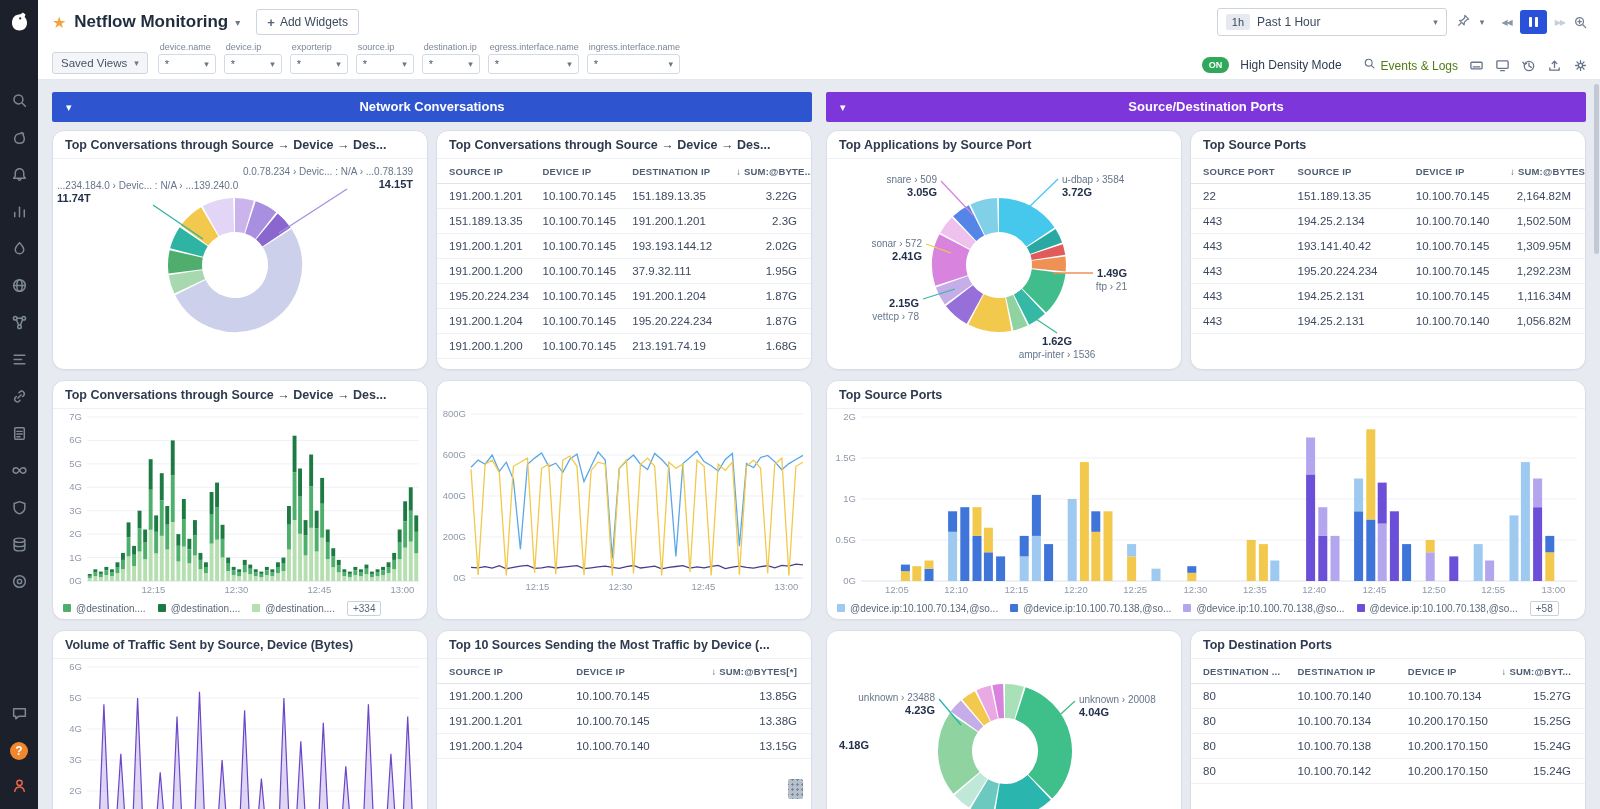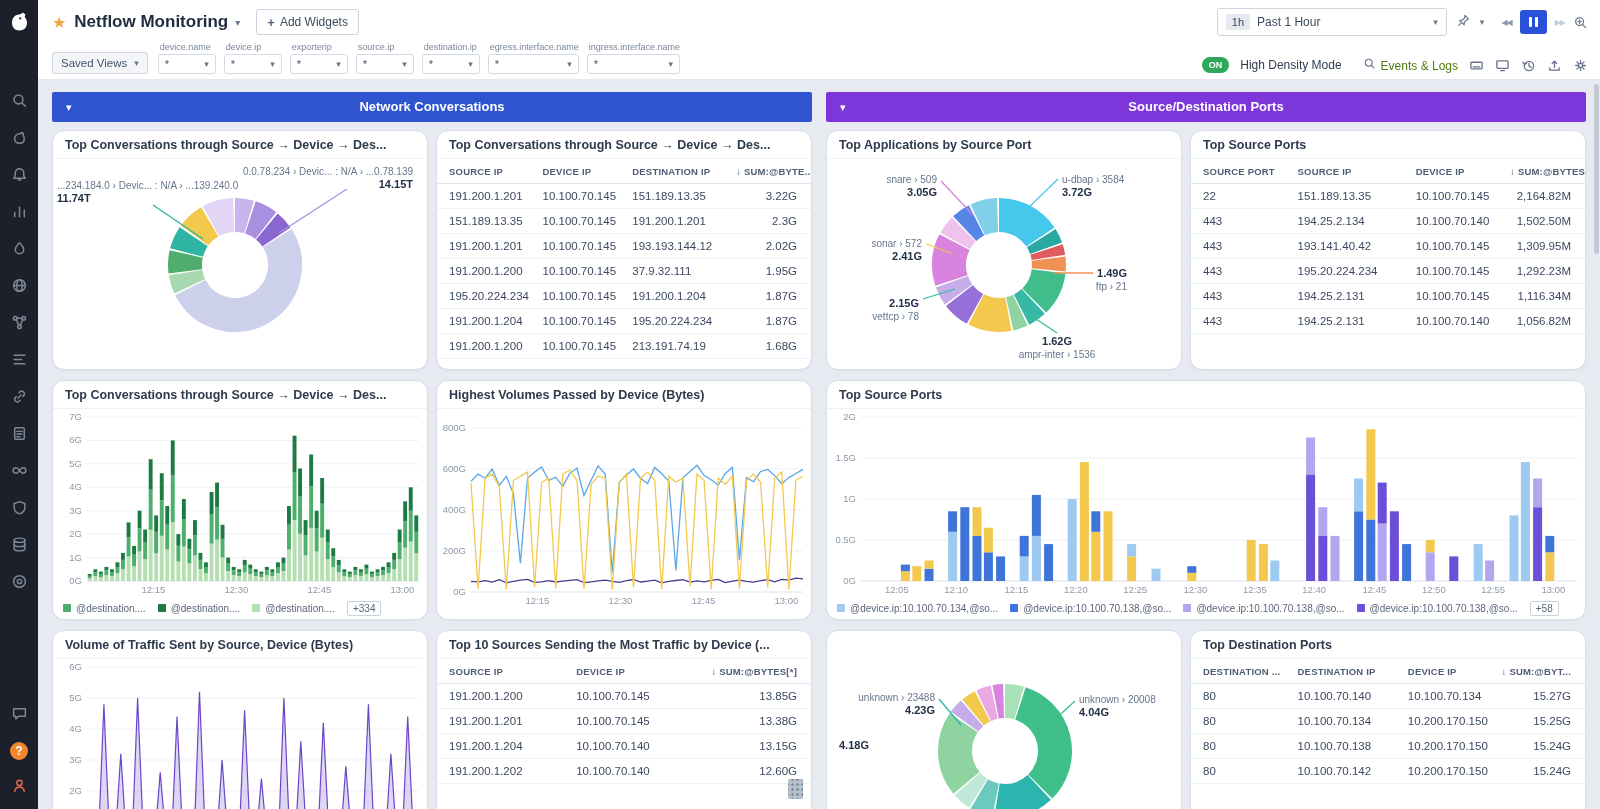--- a/index.html
+++ b/index.html
@@ -642,21 +642,20 @@
               </div>
             <div class="w-legend">
                 <span class="lg-item"><span class="sw" style="background:#4daf6b"></span>@destination....</span>
                 <span class="lg-item"><span class="sw" style="background:#1e7a43"></span>@destination....</span>
                 <span class="lg-item"><span class="sw" style="background:#b5dfb0"></span>@destination....</span>
                 <span class="lg-badge">+334</span>
               </div>
           </div>
 
           <div class="widget">
-            <div class="w-title">Highest Volumes Passed by Device (Bytes)</div>
             <div class="w-body">
                 <svg viewBox="0 0 374 188">
                   <line x1="34" x2="366" y1="172" y2="172" stroke="#dde2ea" stroke-width="1"></line>
                   <text x="29" y="175" text-anchor="end" fill="#8e99ab" font-size="9.5">0G</text>
                   <line x1="34" x2="366" y1="131" y2="131" stroke="#eef1f6" stroke-width="1"></line>
                   <text x="29" y="134" text-anchor="end" fill="#8e99ab" font-size="9.5">200G</text>
                   <line x1="34" x2="366" y1="90" y2="90" stroke="#eef1f6" stroke-width="1"></line>
                   <text x="29" y="93" text-anchor="end" fill="#8e99ab" font-size="9.5">400G</text>
                   <line x1="34" x2="366" y1="49" y2="49" stroke="#eef1f6" stroke-width="1"></line>
                   <text x="29" y="52" text-anchor="end" fill="#8e99ab" font-size="9.5">600G</text>
@@ -724,25 +723,20 @@
                   </tr>
                   <tr>
                     <td class="">191.200.1.201</td>
                     <td class="">10.100.70.145</td>
                     <td class="num">13.38G</td>
                   </tr>
                   <tr>
                     <td class="">191.200.1.204</td>
                     <td class="">10.100.70.140</td>
                     <td class="num">13.15G</td>
-                  </tr>
-                  <tr>
-                    <td class="">191.200.1.202</td>
-                    <td class="">10.100.70.140</td>
-                    <td class="num">12.60G</td>
                   </tr>
                 </tbody>
               </table>
             <div class="grip"></div>
           </div>
 
         </div>
       </section>
 
       <section class="group">

